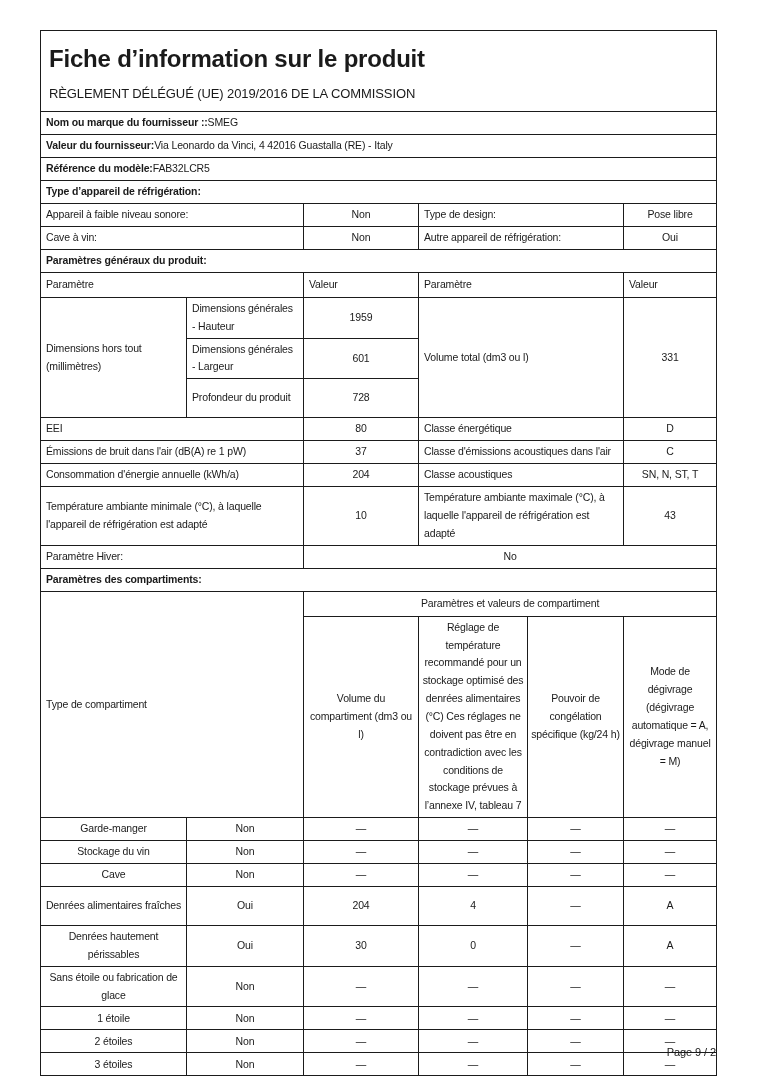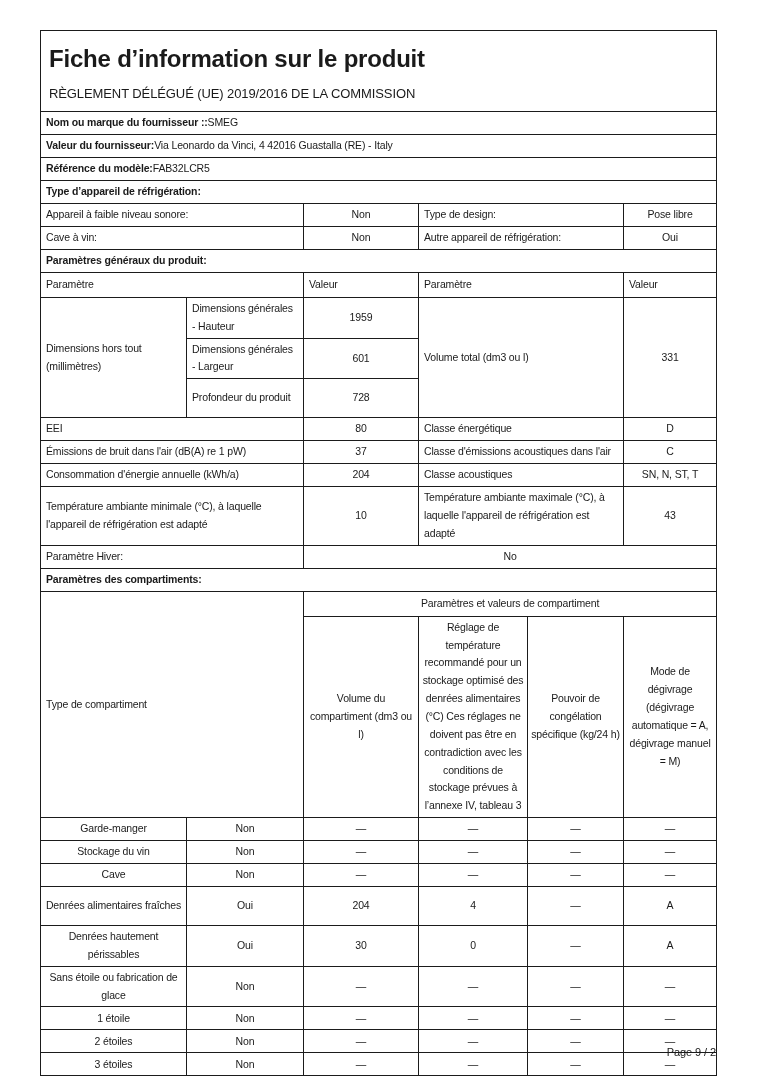--- a/index.html
+++ b/index.html
@@ -139,21 +139,21 @@
 
       <tr class="h22">
         <td colspan="6" class="bold">Paramètres des compartiments:</td>
       </tr>
       <tr class="h24">
         <td colspan="2" rowspan="2">Type de compartiment</td>
         <td colspan="4" class="c">Paramètres et valeurs de compartiment</td>
       </tr>
       <tr class="hbig">
         <td class="c">Volume du compartiment (dm3 ou l)</td>
-        <td class="c">Réglage de température recommandé pour un stockage optimisé des denrées alimentaires (°C) Ces réglages ne doivent pas être en contradiction avec les conditions de stockage prévues à l’annexe IV, tableau 3</td>
+        <td class="c">Réglage de température recommandé pour un stockage optimisé des denrées alimentaires (°C) Ces réglages ne doivent pas être en contradiction avec les conditions de stockage prévues à l’annexe IV, tableau 7</td>
         <td class="c">Pouvoir de congélation spécifique (kg/24 h)</td>
         <td class="c">Mode de dégivrage (dégivrage automatique = A, dégivrage manuel = M)</td>
       </tr>
 
       <tr class="h22">
         <td class="c">Garde-manger</td>
         <td class="c">Non</td>
         <td class="c">—</td>
         <td class="c">—</td>
         <td class="c">—</td>

